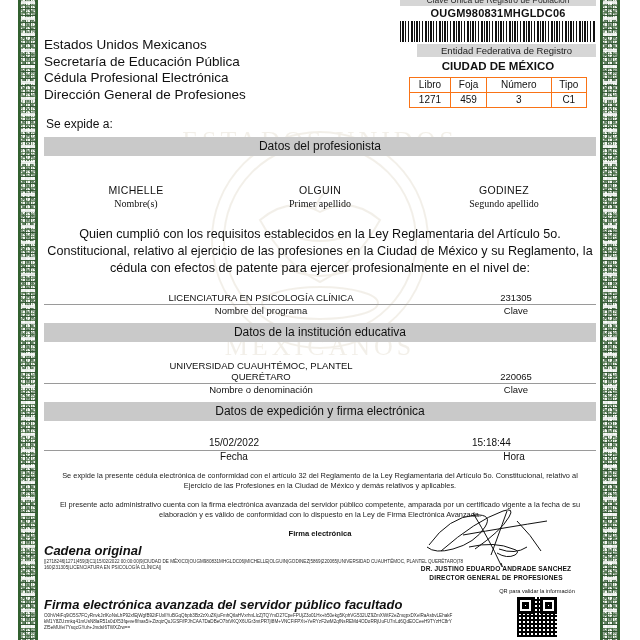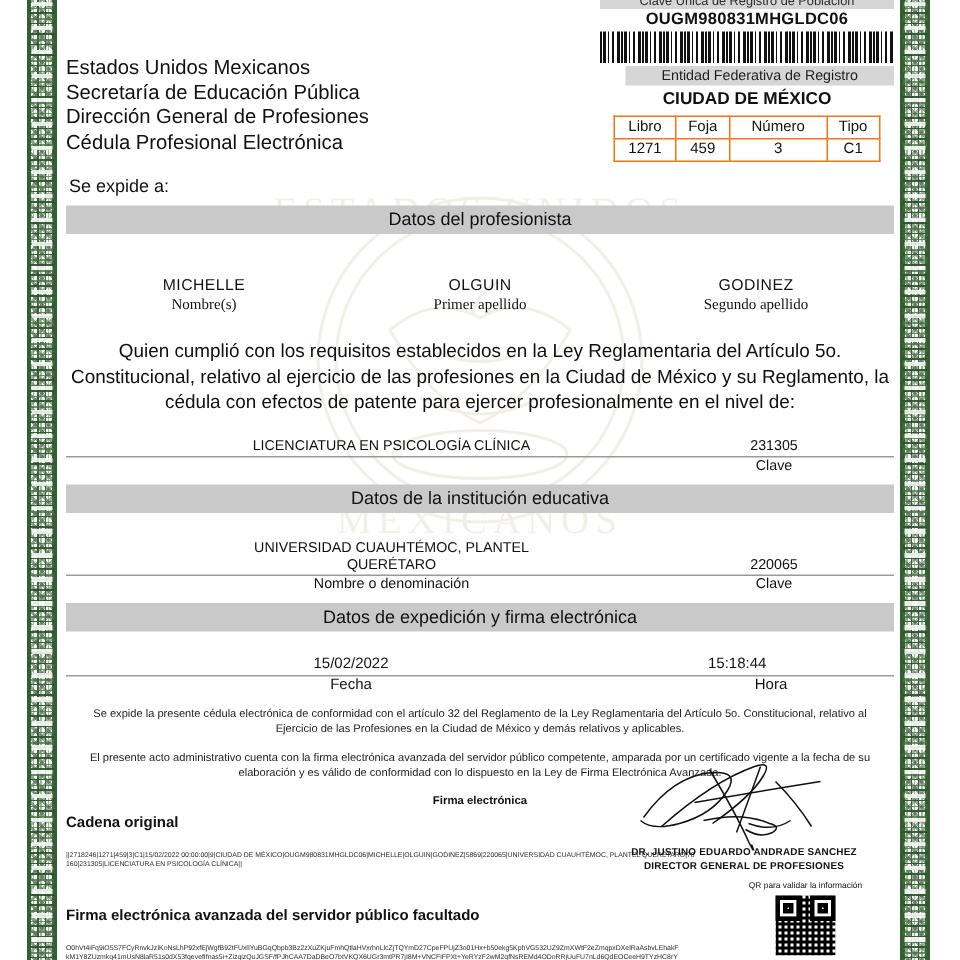--- a/index.html
+++ b/index.html
@@ -255,24 +255,25 @@
     text-align: center;
     font-size: 7.6px;
     font-weight: bold;
     margin-top: 9px;
     color: #111;
   }
 
   
   .crypto-block { margin-top: 5px; position: relative; }
   .crypto-title {
-    font-size: 10px;
+    font-size: 13px;
     font-weight: bold;
     color: #111;
-    margin-bottom: 13px;
+    margin-bottom: 1px;
+    font-style: italic;
   }
   .crypto-body {
     font-size: 4.6px;
     line-height: 6px;
     word-break: break-all;
     color: #2a2a2a;
     max-width: 420px;
   }
   .crypto-block.firma .crypto-body { max-width: 410px; }
 
@@ -351,22 +352,22 @@
       <text x="180" y="240" font-size="26" font-family="Liberation Serif, serif" fill="currentColor" stroke="none" text-anchor="middle" letter-spacing="4">MEXICANOS</text>
     </svg>
   </div>
 
   <div class="content">
 
     <div class="header-row">
       <div class="gov-titles">
         <div>Estados Unidos Mexicanos</div>
         <div>Secretaría de Educación Pública</div>
+        <div>Cédula Profesional Electrónica</div>
         <div>Dirección General de Profesiones</div>
-        <div>Cédula Profesional Electrónica</div>
       </div>
 
       <div class="curp-block">
         <div class="curp-label">Clave Única de Registro de Población</div>
         <div class="curp-value">OUGM980831MHGLDC06</div>
         <div class="barcode"></div>
         <div class="entidad-label">Entidad Federativa de Registro</div>
         <div class="entidad-value">CIUDAD DE MÉXICO</div>
 
         <table class="reg-table">
@@ -409,20 +410,21 @@
 
     <div class="legal-main">Quien cumplió con los requisitos establecidos en la Ley Reglamentaria del Artículo 5o. Constitucional, relativo al ejercicio de las profesiones en la Ciudad de México y su Reglamento, la cédula con efectos de patente para ejercer profesionalmente en el nivel de:</div>
 
     <div style="margin-top:15px;">
       <div style="position:relative;height:12px;">
         <div class="fv-left" style="position:absolute;left:52px;right:170px;text-align:center;font-size:9.5px;color:#111;">LICENCIATURA EN PSICOLOGÍA CLÍNICA</div>
         <div class="fv-right" style="position:absolute;right:20px;width:120px;text-align:center;font-size:9.5px;color:#111;">231305</div>
       </div>
       <div class="field-under"></div>
       <div class="field-labels">
+        <div class="fl-left">Nombre del programa</div>
         <div class="fl-right">Clave</div>
       </div>
     </div>
 
     <div class="sect-bar">Datos de la institución educativa</div>
 
     <div style="margin-top:18px;">
       <div style="position:relative;height:23px;">
         <div style="position:absolute;left:52px;right:170px;text-align:center;font-size:9.5px;line-height:11px;color:#111;">
           <div>UNIVERSIDAD CUAUHTÉMOC, PLANTEL</div>

